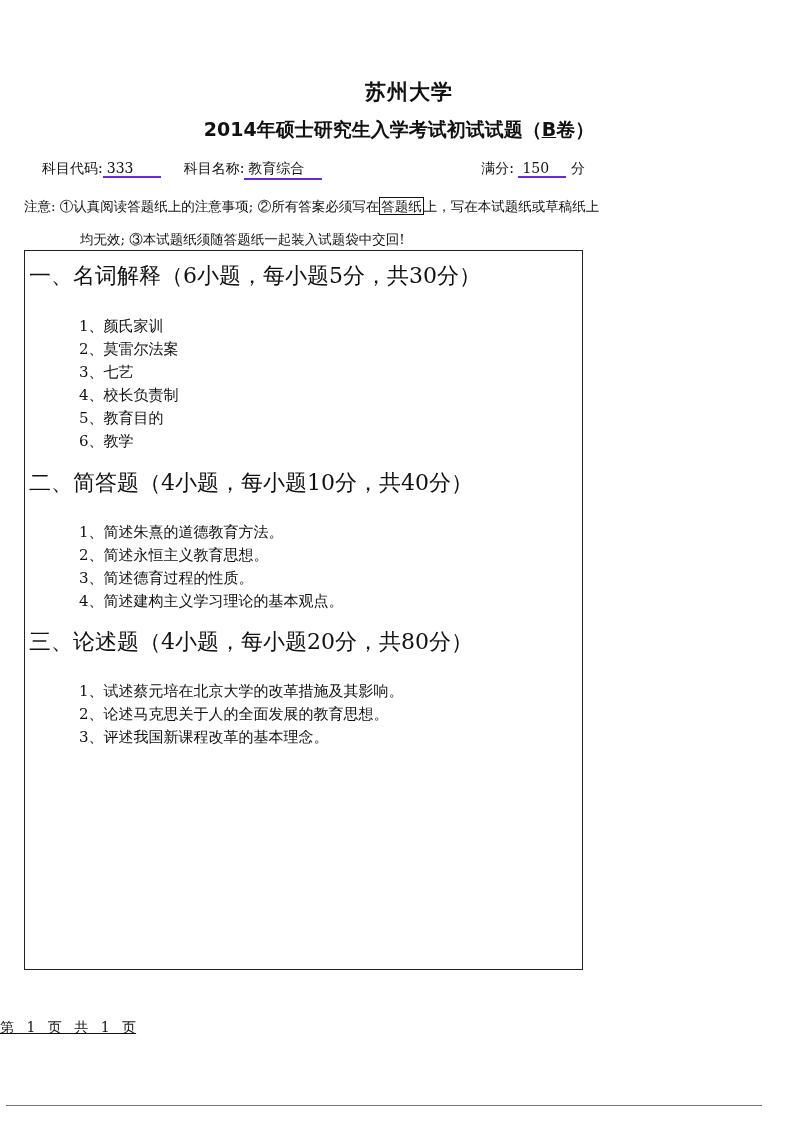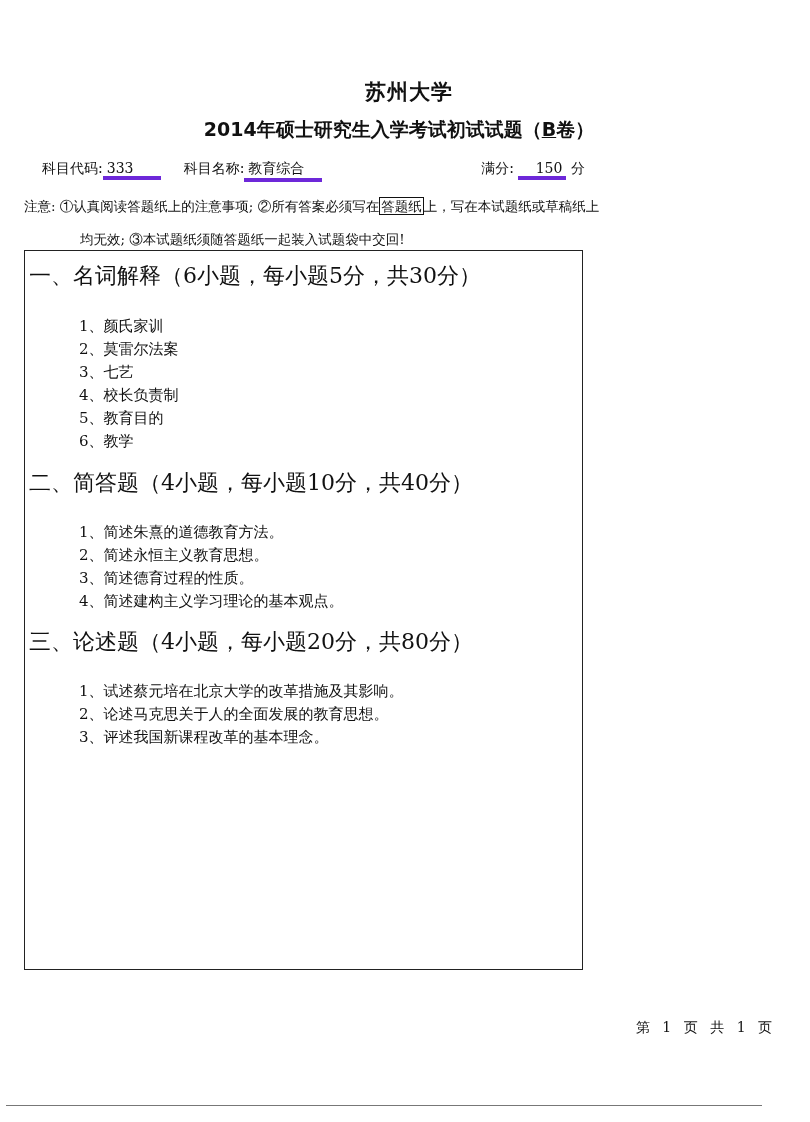--- a/index.html
+++ b/index.html
@@ -2,45 +2,45 @@
 <html><head>
 <meta charset="utf-8">
 <style>
   html, body { margin: 0; padding: 0; background: #ffffff; }
   body { width: 810px; height: 1122px; position: relative; overflow: hidden; color: #111; font-family: "DejaVu Serif", "Liberation Serif", serif; }
   .title1 { position: absolute; top: 78px; left: 4px; width: 810px; text-align: center; font-family: Liberation Serif, serif; font-weight: bold; font-size: 21px; letter-spacing: 1px; }
   .title2 { position: absolute; top: 117px; left: 0; width: 760px; text-align: center; font-family: "DejaVu Sans", sans-serif; font-weight: bold; font-size: 19px; margin-left: 19px; }
   .title2 .u { text-decoration: underline; }
   .meta { position: absolute; top: 160px; left: 42px; font-size: 14px; width: 700px; }
   .meta span { display: inline-block; }
-  .ul { border-bottom: 4px solid #6d28d9; padding: 0 4px; }
+  .ul { border-bottom: 2px solid #6d28d9; padding: 0 4px; }
   .notice1 { position: absolute; top: 198px; left: 24px; font-size: 13.5px; width: 720px; }
   .notice2 { position: absolute; top: 231px; left: 80px; font-size: 13.5px; }
   .boxed { border: 1px solid #111; padding: 0 1px; }
   .frame { position: absolute; top: 250px; left: 24px; width: 559px; height: 720px; border: 1.5px solid #222; box-sizing: border-box; }
   .sec-h { position: absolute; left: 4px; font-size: 22px; font-weight: normal; white-space: nowrap; }
   .items { position: absolute; left: 38px; font-size: 15px; line-height: 23px; margin: 16px; padding: 0; list-style: none; }
-  .footer { position: absolute; top: 1019px; left: 12px; width: 760px; text-align: right; font-size: 14px; word-spacing: 8px; }
+  .footer { position: absolute; top: 1019px; left: 0; width: 760px; text-align: left; font-size: 14px; word-spacing: 8px; text-decoration: underline; }
   .bottom-line { position: absolute; top: 1105px; left: 6px; width: 756px; height: 0; border-top: 1px solid #777; }
 </style>
 </head>
 <body>
 
 <div class="title1">苏州大学</div>
 <div class="title2">
   <span>2014年硕士研究生入学考试初试试题（</span><span class="u">B</span><span>卷）</span>
 </div>
 
 <div class="meta">
   <span>科目代码:</span><span class="ul" style="width:50px;">333</span>
   <span style="width:14px"></span>
   <span>科目名称:</span><span class="ul" style="width:70px;">教育综合</span>
   <span style="width:150px"></span>
   <span>满分:</span>
-  <span class="ul" style="width:40px;text-align:right">150</span>
+  <span class="ul" style="width:40px;text-align:left">150</span>
   <span>分</span>
 </div>
 
 <div class="notice1">
   <span>注意: ①认真阅读答题纸上的注意事项; ②所有答案必须写在</span><span class="boxed">答题纸</span><span>上，写在本试题纸或草稿纸上</span>
 </div>
 <div class="notice2">均无效; ③本试题纸须随答题纸一起装入试题袋中交回!</div>
 
 <div class="frame">
   <div class="sec-h" style="top:10px;">一、名词解释（6小题，每小题5分，共30分）</div>

